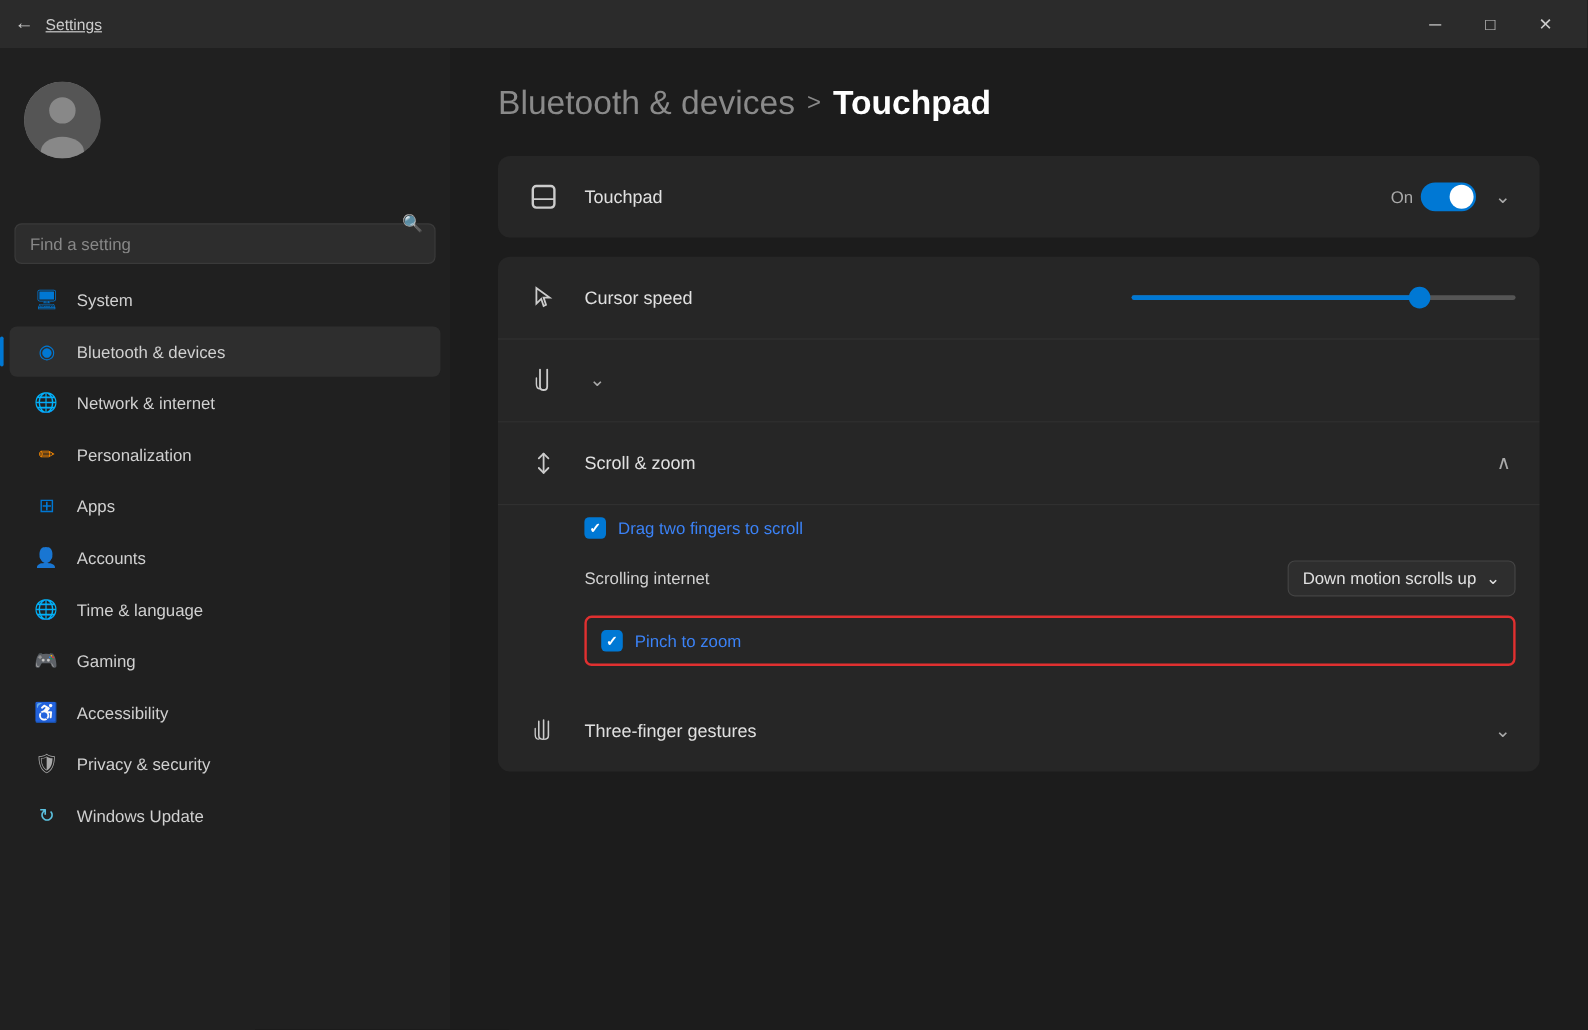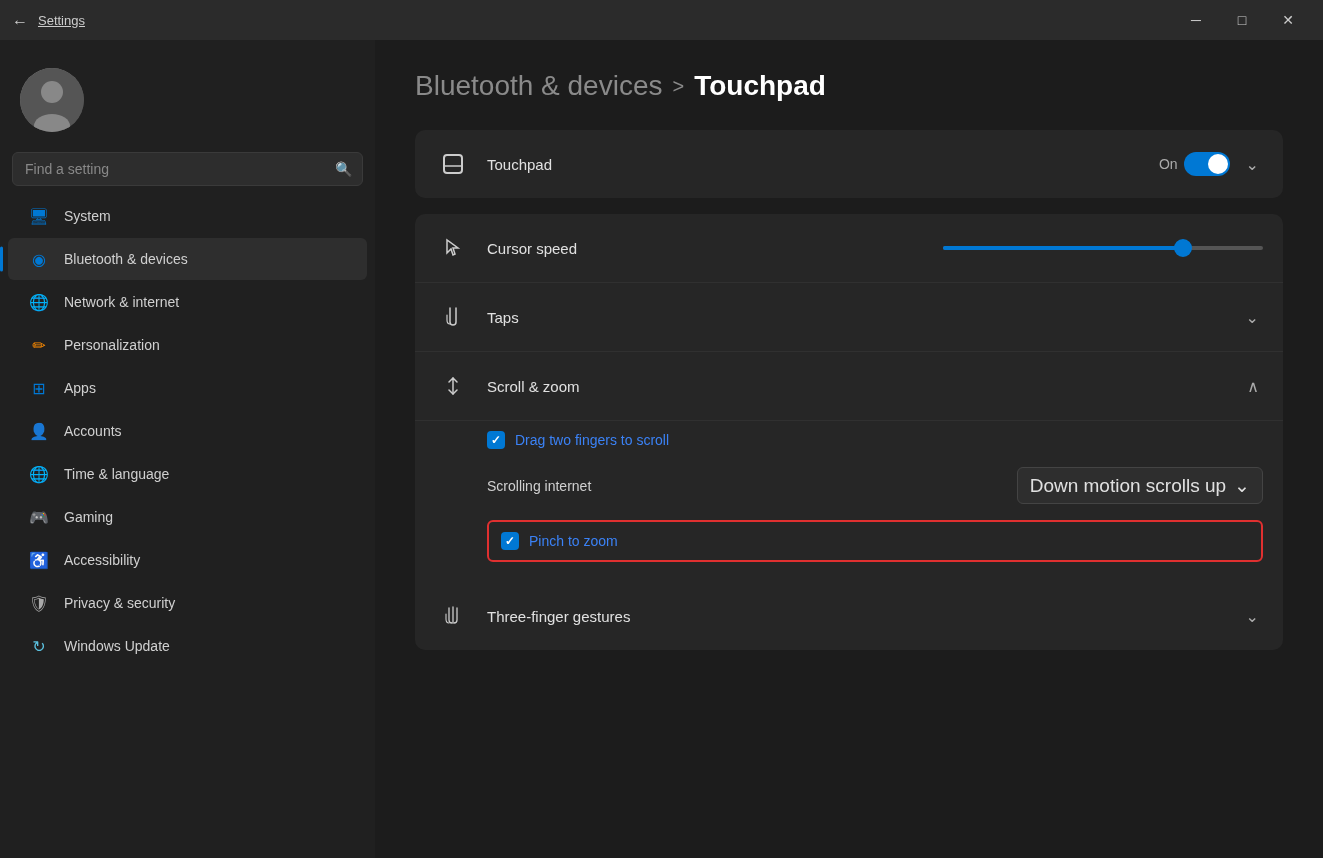--- a/index.html
+++ b/index.html
@@ -98,20 +98,21 @@
     }
     .search-input {
       width: 100%;
       background: #2d2d2d;
       border: 1px solid #3a3a3a;
       border-radius: 6px;
       color: #ffffff;
       padding: 8px 36px 8px 12px;
       font-size: 14px;
       outline: none;
+      margin-top: 34px;
     }
     .search-input::placeholder { color: #888; }
     .search-icon-wrap {
       position: absolute;
       right: 10px;
       top: 50%;
       transform: translateY(-50%);
       color: #aaa;
       font-size: 14px;
     }
@@ -335,21 +336,21 @@
     .dropdown-btn {
       background: #2e2e2e;
       border: 1px solid #444;
       border-radius: 6px;
       color: #e0e0e0;
       padding: 6px 12px;
       display: flex;
       align-items: center;
       gap: 8px;
       cursor: pointer;
-      font-size: 19px;
+      font-size: 14px;
     }
 
     
     .pinch-zoom-row {
       display: flex;
       align-items: center;
       gap: 10px;
       padding: 10px 12px;
       border: 2px solid #e03030;
       border-radius: 6px;
@@ -499,21 +500,20 @@
         </div>
       </div>
 
       <div class="settings-row" style="cursor:pointer;">
         <div class="row-icon">
           <svg width="22" height="22" viewBox="0 0 22 22" fill="none" xmlns="http://www.w3.org/2000/svg">
             <path d="M8 2 Q8 6 8 10 L8 16 Q8 19 11 19 Q14 19 14 16 L14 10 Q14 6 14 2" stroke="#ccc" stroke-width="1.5" fill="none" stroke-linecap="round"></path>
             <path d="M5 9 Q5 12 5 14 Q5 18 8 18" stroke="#ccc" stroke-width="1.2" fill="none" stroke-linecap="round"></path>
           </svg>
         </div>
-        <div class="row-label">Taps</div>
         <div class="row-right">
           <button class="chevron-btn">⌄</button>
         </div>
       </div>
 
       <div>
         <div class="settings-row" style="cursor:pointer;">
           <div class="row-icon">
             <svg width="22" height="22" viewBox="0 0 22 22" fill="none" xmlns="http://www.w3.org/2000/svg">
               <path d="M11 3 L11 19" stroke="#ccc" stroke-width="1.5" stroke-linecap="round"></path>

